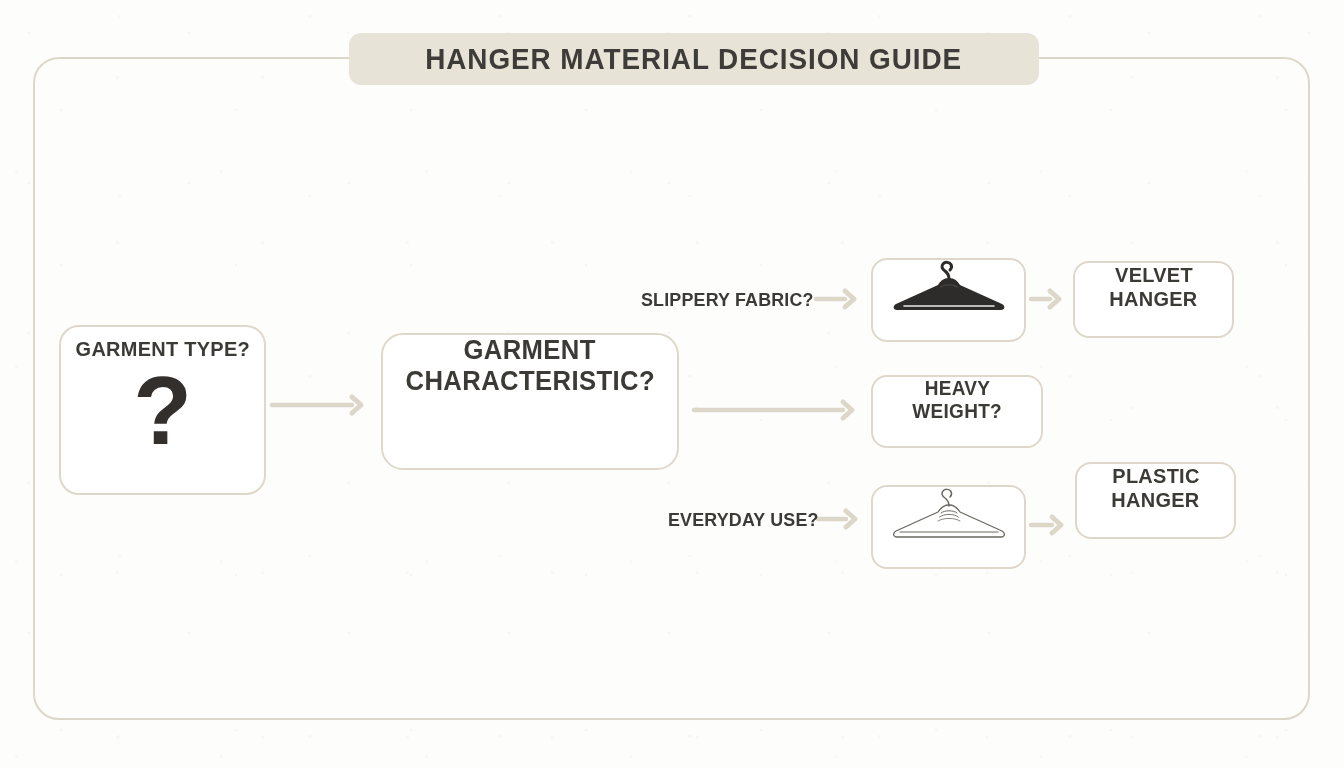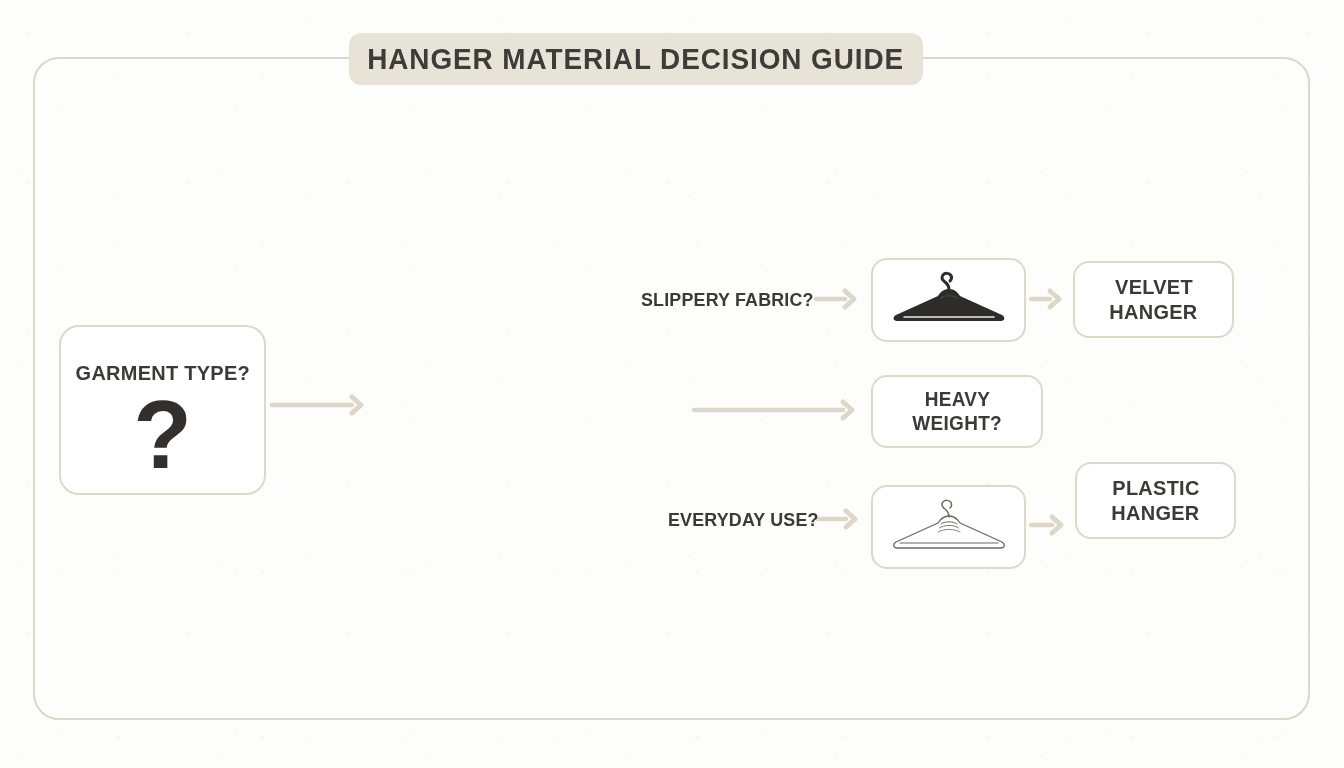--- a/index.html
+++ b/index.html
@@ -46,21 +46,21 @@
     border-radius: 26px;
     box-sizing: border-box;
     background: transparent;
   }
 
   
   .title-pill {
     position: absolute;
     left: 349px;
     top: 33px;
-    width: 574px;
+    width: 690px;
     height: 52px;
     background: #e8e3d7;
     border-radius: 12px;
     display: flex;
     align-items: center;
     justify-content: center;
     box-sizing: border-box;
   }
   .title-pill .title-text {
     font-size: 30px;
@@ -75,40 +75,39 @@
   
   .node {
     position: absolute;
     background: #ffffff;
     border: 2.5px solid #ded8cb;
     border-radius: 18px;
     box-sizing: border-box;
     display: flex;
     flex-direction: column;
     align-items: center;
-    justify-content: center;
     text-align: center;
   }
   .node .label {
     color: #3b3a36;
     font-weight: 700;
     line-height: 1.16;
     letter-spacing: 0.3px;
     transform: scaleX(0.95);
   }
 
   
   #node-start {
     left: 59px;
     top: 325px;
     width: 207px;
     height: 170px;
     border-radius: 20px;
     justify-content: flex-start;
-    padding-top: 34px;
+    padding-top: 10px;
   }
   #node-start .label { font-size: 21px; }
   #node-start .qmark {
     font-size: 96px;
     font-weight: 700;
     color: #332f2c;
     line-height: .92;
     margin-top: 6px;
   }
 
@@ -226,20 +225,24 @@
         <use href="#chev" x="1052" y="525"></use>
       </g>
     </svg>
   </div>
 
   <div class="node" id="node-start">
     <div class="label">GARMENT TYPE?</div>
     <div class="qmark">?</div>
   </div>
 
+  <div class="node" id="node-characteristic">
+    <div class="label">GARMENT</div>
+    <div class="label">CHARACTERISTIC?</div>
+  </div>
 
   <div class="branch-label" id="label-slippery">SLIPPERY FABRIC?</div>
   <div class="branch-label" id="label-everyday">EVERYDAY USE?</div>
 
   <div class="node icon-node" id="node-velvet-icon">
     <svg class="hanger-icon" width="120" height="58" viewBox="0 0 240 116" xmlns="http://www.w3.org/2000/svg">
 
       <path d="M120 38 C120 30 116 25 112 22 C106 18 104 12 108 8 C112 3 121 4 124 9 C126 13 125 17 122 20" fill="none" stroke="#2e2c2a" stroke-width="6" stroke-linecap="round"></path>
 
       <path d="M120 36

